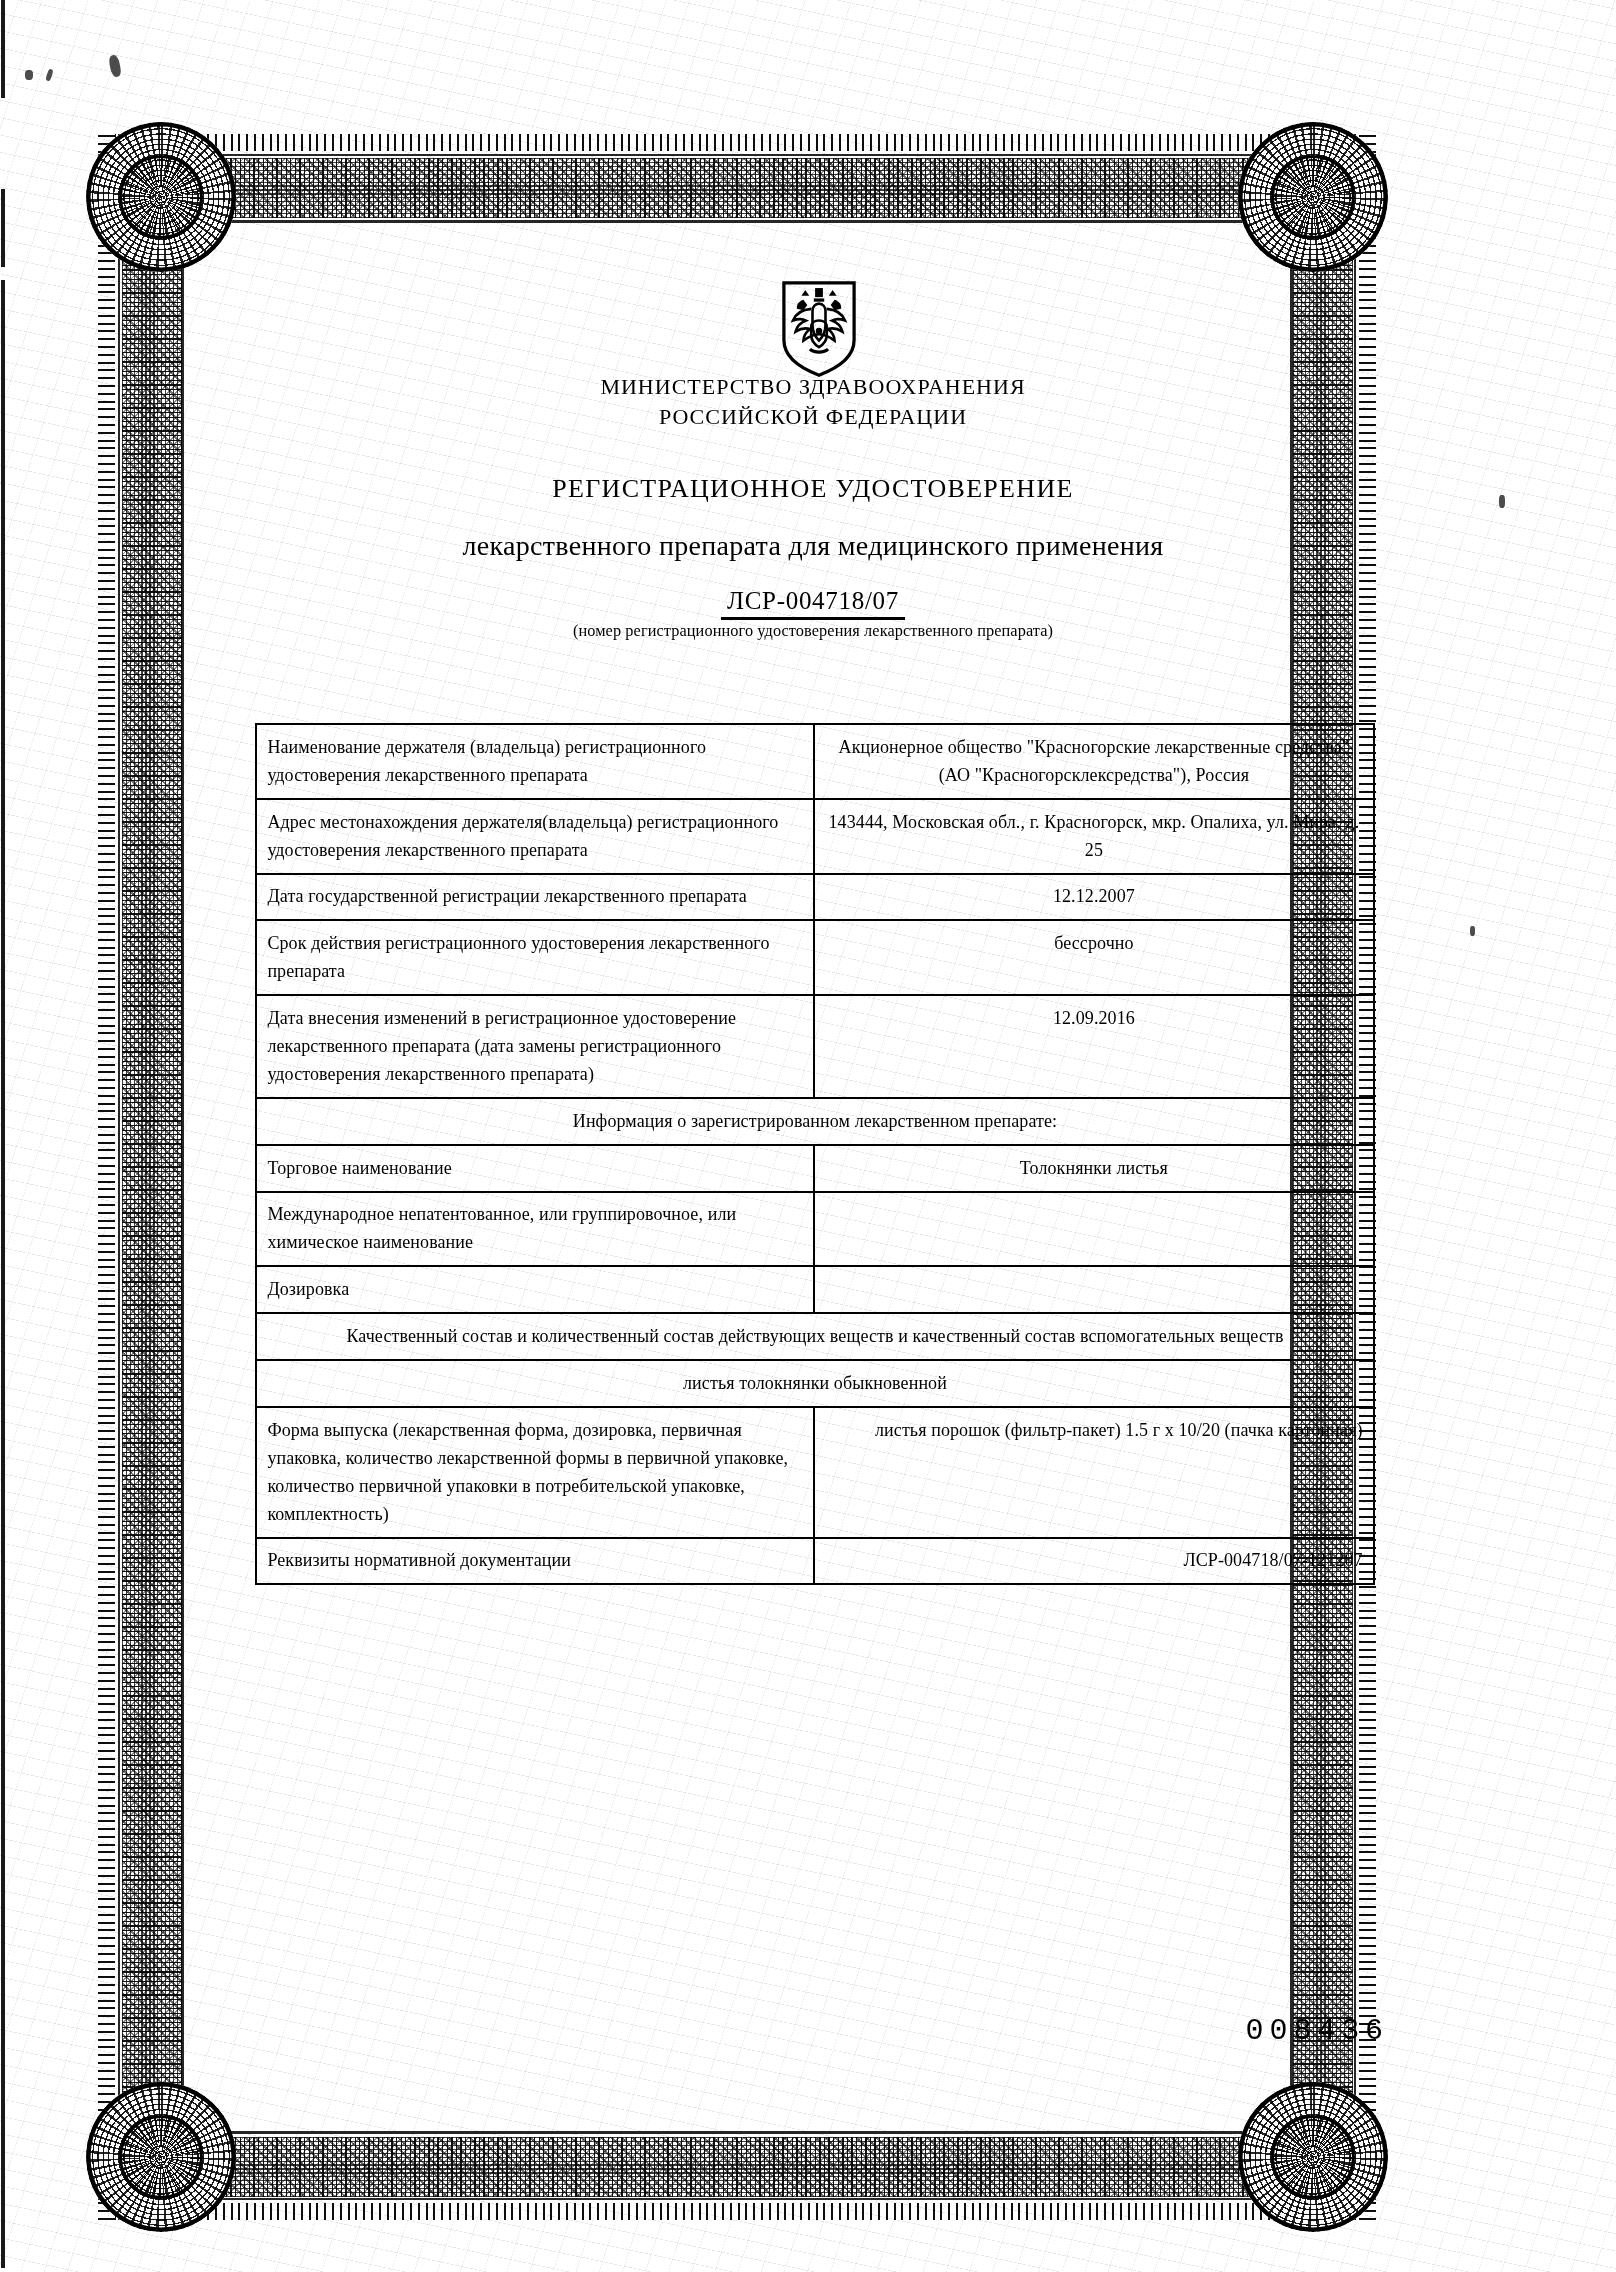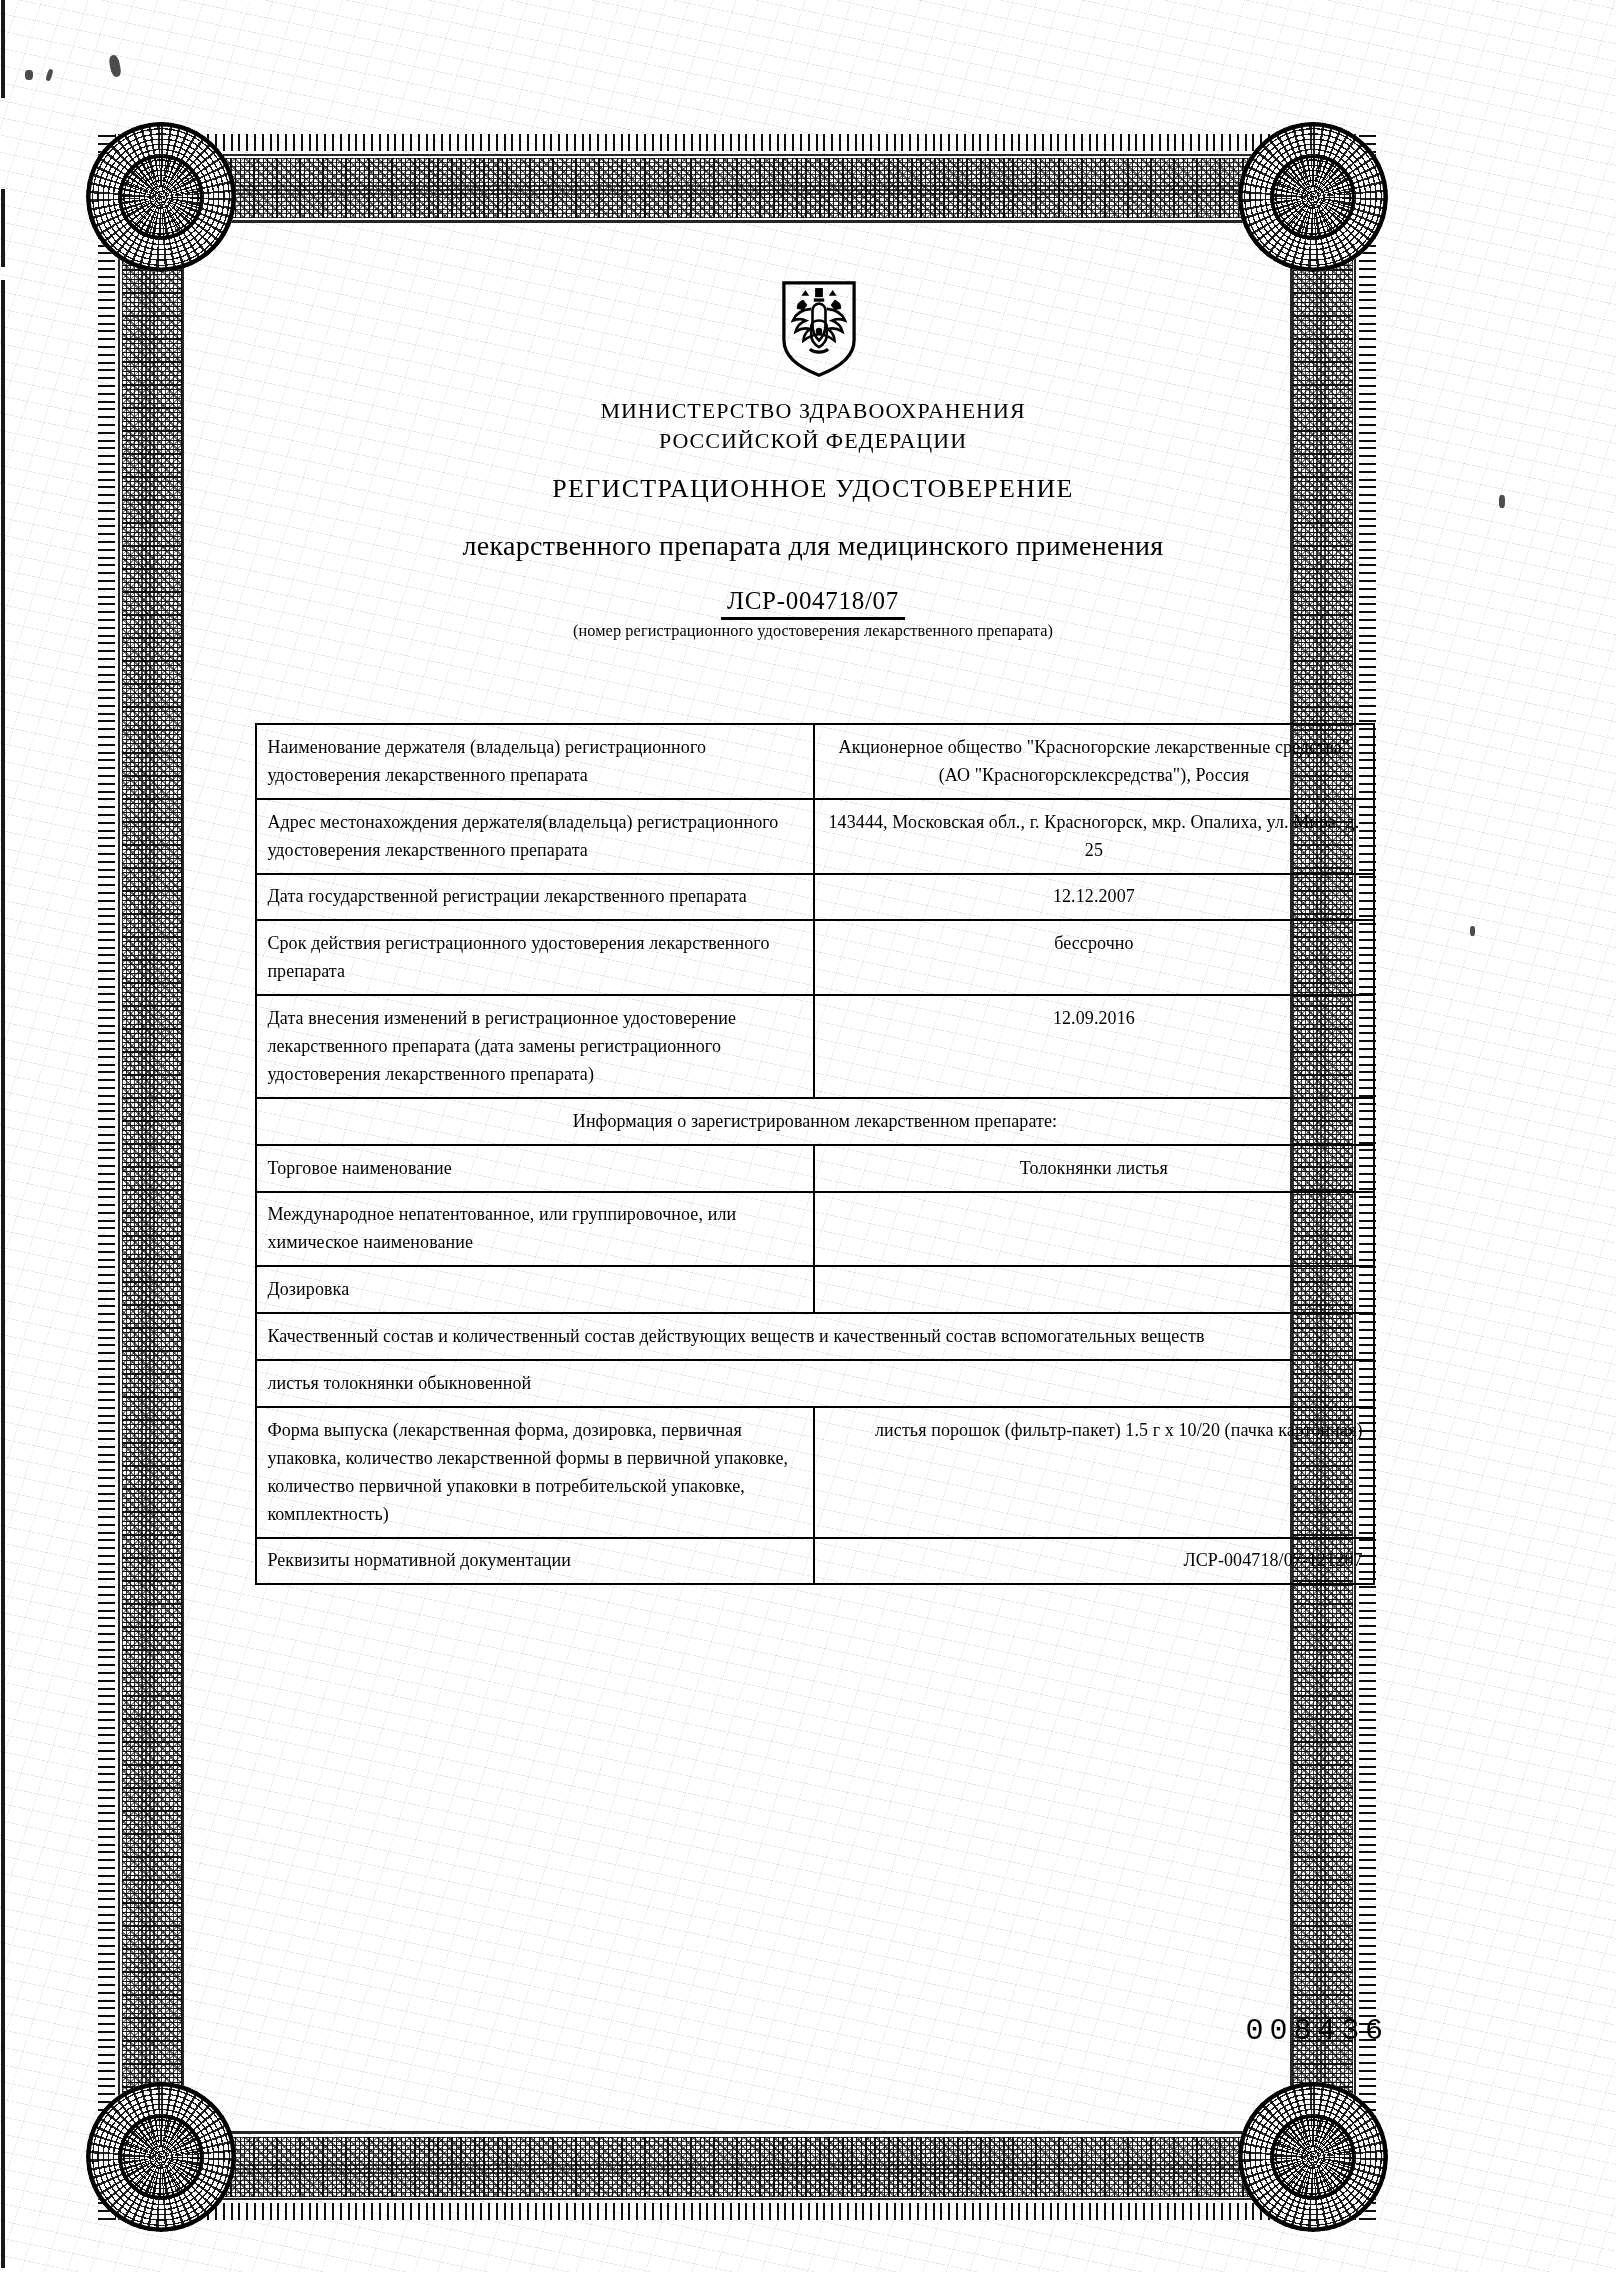--- a/index.html
+++ b/index.html
@@ -205,21 +205,21 @@
     padding: 7.8px 10.4px 9px 10.4px;
     font-size: 18px;
     line-height: 28px;
     vertical-align: top;
     letter-spacing: 0.1px;
   }
   #reg-table td.label { width: 535px; }
   #reg-table td.value { text-align: center; }
   #reg-table td.value-left { text-align: right; }
   #reg-table td.full { text-align: center; }
-  #reg-table td.full-left { text-align: left; }
+  #reg-table td.full-left { text-align: center; }
 
   
   #serial-number {
     position: absolute;
     left: 978px;
     top: 1773px;
     width: 196px;
     text-align: right;
     font-family: "Liberation Mono", "DejaVu Sans Mono", monospace;
     font-size: 30px;
@@ -307,21 +307,21 @@
           <path d="M72 44 c14 1 24 8 28 18 c-8 -3 -14 -3 -20 0 c8 3 14 9 16 17 c-8 -5 -15 -6 -22 -4 c6 5 10 11 10 18 c-9 -7 -16 -10 -24 -10" fill="none" stroke="#000" stroke-width="4"></path>
 
           <path d="M60 62 c-7 0 -12 4 -12 10 v12 c0 9 5 15 12 19 c7 -4 12 -10 12 -19 V72 c0 -6 -5 -10 -12 -10 z" fill="none" stroke="#000" stroke-width="4"></path>
           <circle cx="60" cy="78" r="5"></circle>
 
           <path d="M46 106 c6 6 22 6 28 0" fill="none" stroke="#000" stroke-width="5"></path>
         </g>
       </svg>
     </div>
 
-    <div class="heading-block" style="top:155px;">
+    <div class="heading-block" style="top:131px;">
       <div id="ministry-line-1">МИНИСТЕРСТВО ЗДРАВООХРАНЕНИЯ</div>
       <div id="ministry-line-2">РОССИЙСКОЙ ФЕДЕРАЦИИ</div>
     </div>
 
     <div class="heading-block" style="top:225px;">
       <div id="doc-title">РЕГИСТРАЦИОННОЕ УДОСТОВЕРЕНИЕ</div>
     </div>
 
     <div class="heading-block" style="top:287px;">
       <div id="doc-subtitle">лекарственного препарата для медицинского применения</div>

